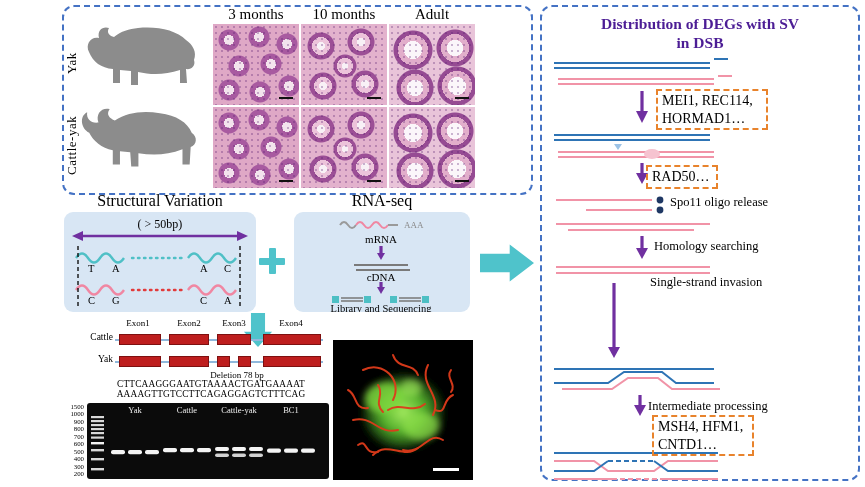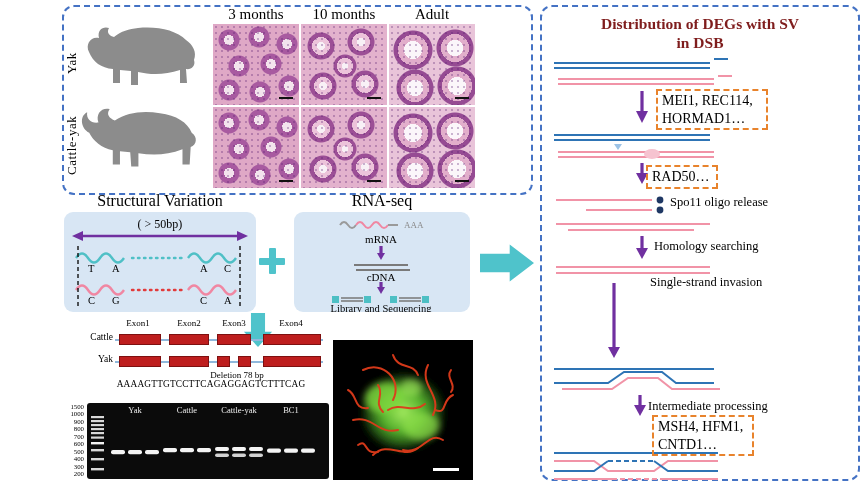--- a/index.html
+++ b/index.html
@@ -60,21 +60,21 @@
   .del-label{position:absolute;font-size:9px;text-align:center}
   .seq{position:absolute;left:0;width:252px;text-align:center;font-size:9.3px;letter-spacing:.2px;line-height:1.05}
 
   
   .ladder{position:absolute;display:flex;flex-direction:column;justify-content:space-between;
           align-items:flex-end;font-size:6.8px;line-height:1}
   .gel-text{font-size:8.5px;fill:#EDEDED}
 
   
   .rp-title{position:absolute;left:0;width:100%;text-align:center;font-weight:bold;
-            font-size:15.5px;color:#7f1d1d;line-height:1.2}
+            font-size:15.5px;color:#4c1d95;line-height:1.2}
   .gene-box{position:absolute;border:2px dashed #E8832C;padding:1px 4px;font-size:14px;
             line-height:1.25;background:transparent}
   .step-label{position:absolute;font-size:12.5px;white-space:nowrap}
   .parrow line{stroke:#7030A0;stroke-width:3.2}
   .parrow polygon{fill:#7030A0}
 </style>
 </head>
 <body>
 
 <div class="stage">
@@ -191,21 +191,22 @@
 
     <span class="sp-label" style="top:36px">Yak</span>
     <div class="gline" style="left:30px;top:43px;width:208px"></div>
     <div class="exon" style="left:34px;top:38px;width:42px"></div>
     <div class="exon" style="left:84px;top:38px;width:40px"></div>
     <div class="exon" style="left:132px;top:38px;width:13px"></div>
     <div class="exon" style="left:153px;top:38px;width:13px"></div>
     <div class="exon" style="left:178px;top:38px;width:58px"></div>
 
     <span class="del-label" style="left:112px;top:52px;width:80px">Deletion 78 bp</span>
-    <div class="seq" style="top:62px">AAAAGTTGTCCTTCAGAGGAGTCTTTCAG</div>
+    <div class="seq" style="top:62px">CTTCAAGGGAATGTAAAACTGATGAAAAT</div>
+    <div class="seq" style="top:72px">AAAAGTTGTCCTTCAGAGGAGTCTTTCAG</div>
   </div>
 
   <div class="ladder" style="left:54px;top:404px;width:30px;height:74px">
     <span>1500</span>
     <span>1000</span>
     <span>900</span>
     <span>800</span>
     <span>700</span>
     <span>600</span>
     <span>500</span>

